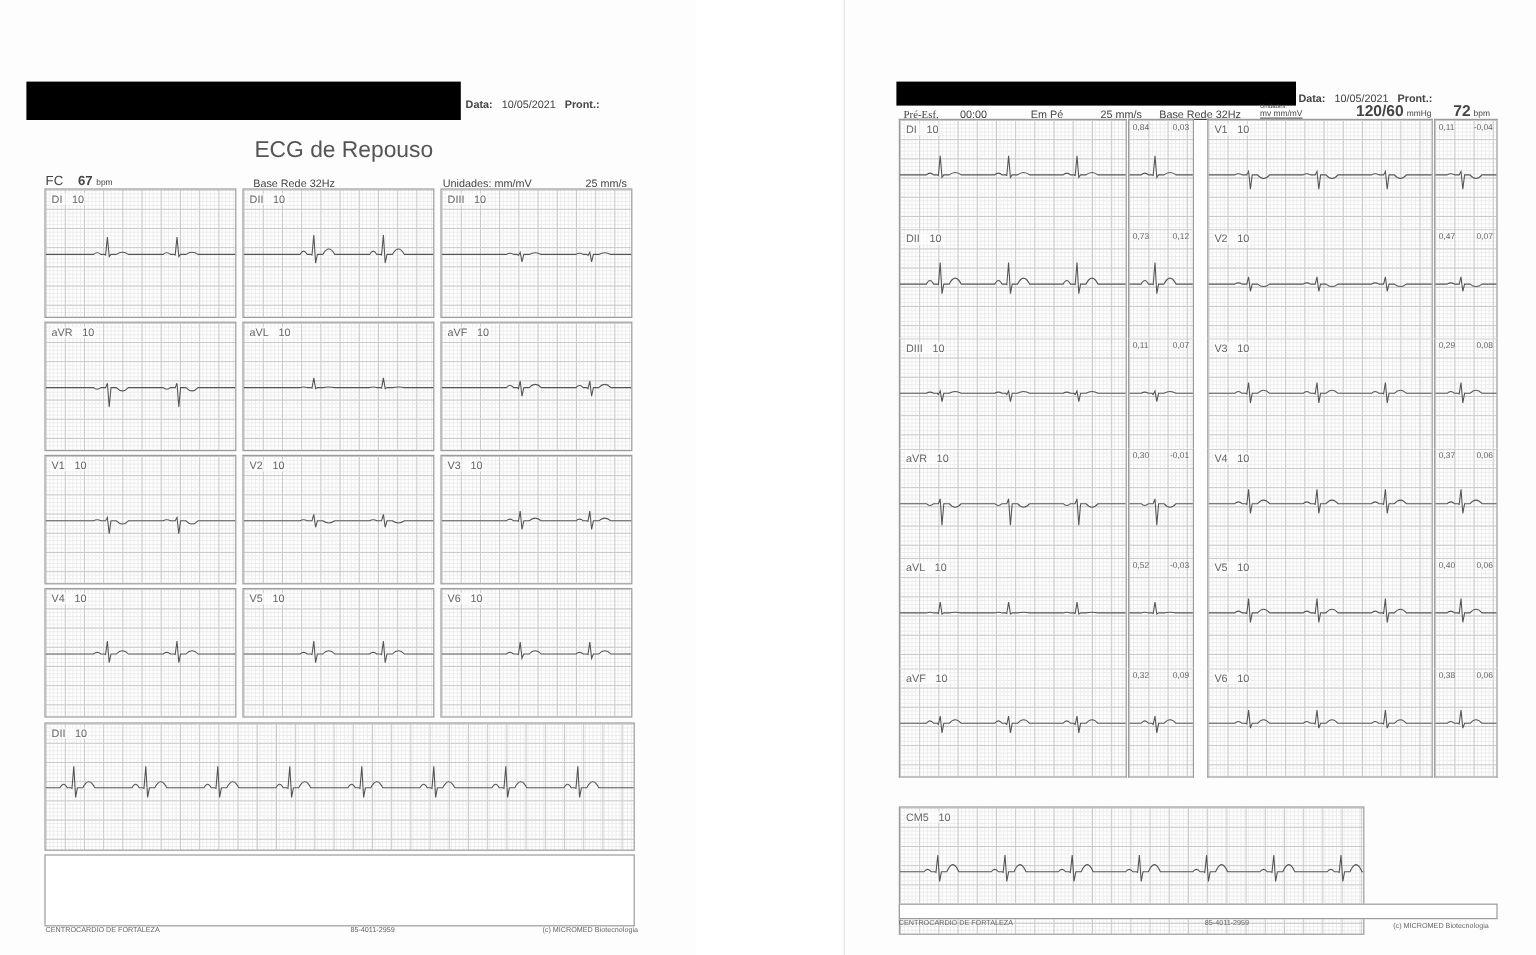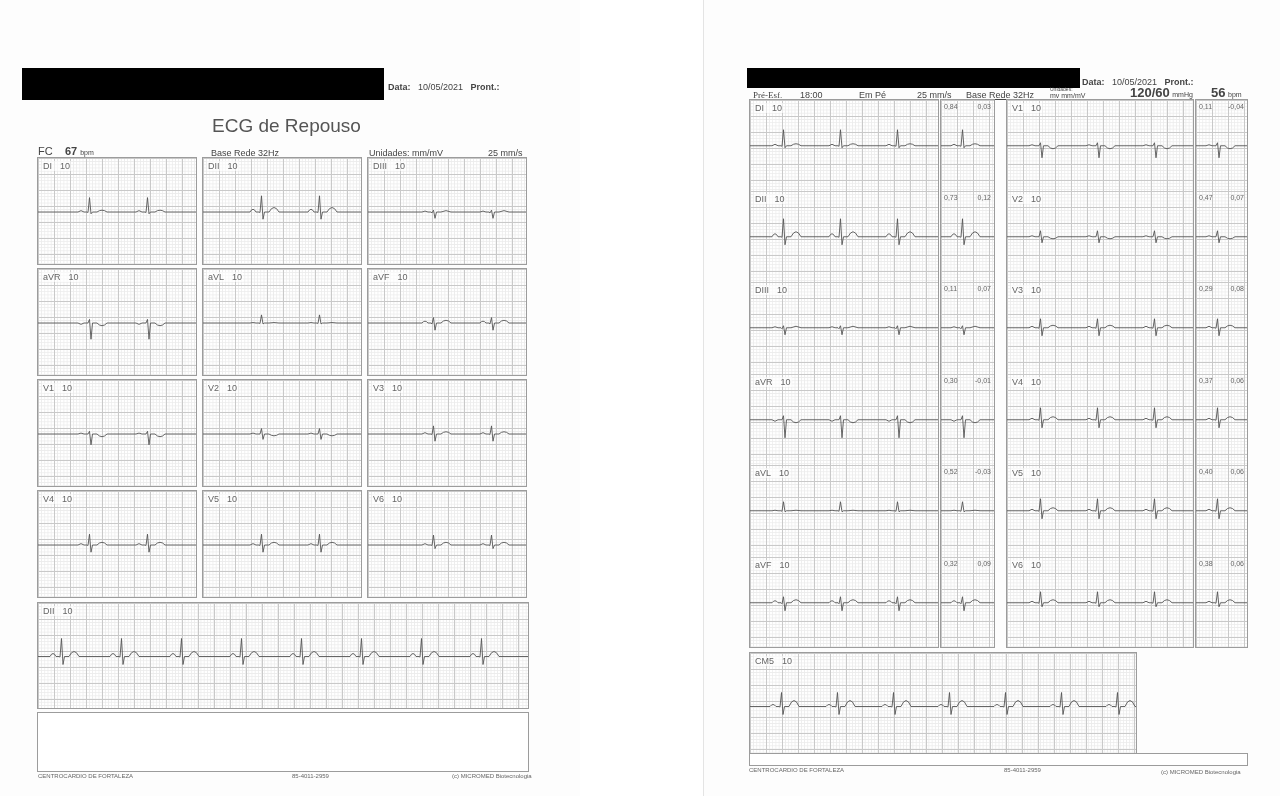--- a/index.html
+++ b/index.html
@@ -157,32 +157,32 @@
 
 <div class="page page-right">
   <div class="redact" style="left:43px;top:68px;width:333px;height:20px;"></div>
   <div class="hdr-text" style="left:378px;top:77px;">
     <b>Data:</b>&nbsp;&nbsp;
     <span>10/05/2021</span>&nbsp;&nbsp;
     <b>Pront.:</b>
   </div>
 
   <div class="hdr-text" style="left:49px;top:90px;text-decoration:underline;font-family:Liberation Serif, serif;">Pré-Esf.</div>
-  <div class="hdr-text" style="left:96px;top:90px;">18:00</div>
+  <div class="hdr-text" style="left:96px;top:90px;">00:00</div>
   <div class="hdr-text" style="left:155px;top:90px;">Em Pé</div>
   <div class="hdr-text" style="left:213px;top:90px;">25 mm/s</div>
   <div class="hdr-text" style="left:262px;top:90px;text-decoration:underline;">Base Rede  32Hz</div>
   <div class="hdr-text" style="left:346px;top:86px;font-size:5px;">Unidades:</div>
   <div class="hdr-text" style="left:346px;top:92px;font-size:7px;text-decoration:underline;">mv  mm/mV</div>
   <div class="hdr-text" style="left:426px;top:85px;">
     <b style="font-size:13px;">120/60</b>
     <span style="font-size:7px">mmHg</span>
   </div>
   <div class="hdr-text" style="left:507px;top:85px;">
-    <b style="font-size:13px;">56</b>
+    <b style="font-size:13px;">72</b>
     <span style="font-size:7px">bpm</span>
   </div>
 
   <div id="right-leads">
       <div class="panel" style="left: 45px; top: 99px; width: 190px; height: 91.5px; border-top: 1px solid rgb(156, 156, 156); border-bottom: none;">
         <div class="lead-label"><b style="font-weight:normal">DI</b><span>10</span></div>
         <svg width="190" height="91.5">
           <path d="M 0 45.75 L 22 45.75 Q 25 42.75 28 45.75 L 31 45.75 L 32 46.25 L 33.5 29.75 L 35 47.75 L 36.5 45.75 L 41 45.75 Q 46 41.75 51 45.75 L 79 45.75 Q 82 42.75 85 45.75 L 88 45.75 L 89 46.25 L 90.5 29.75 L 92 47.75 L 93.5 45.75 L 98 45.75 Q 103 41.75 108 45.75 L 136 45.75 Q 139 42.75 142 45.75 L 145 45.75 L 146 46.25 L 147.5 29.75 L 149 47.75 L 150.5 45.75 L 155 45.75 Q 160 41.75 165 45.75 L 190 45.75" class="trace"></path>
         </svg>
       </div>
@@ -331,21 +331,21 @@
       </div>
       <div class="panel" style="left: 491px; top: 556.5px; width: 53px; height: 91.5px; border-top: none; border-bottom: 1px solid rgb(156, 156, 156);">
         <div class="meas" style="left:3px">0,38</div>
         <div class="meas" style="right:3px">0,06</div>
         <svg width="53" height="91.5">
           <path d="M 0 45.75 L 10 45.75 Q 13 42.75 16 45.75 L 19 45.75 L 20 46.25 L 21.5 34.75 L 23 49.75 L 24.5 45.75 L 29 45.75 Q 34 39.75 39 45.75 L 53 45.75" class="trace"></path>
         </svg>
       </div>
     </div>
 
-  <div class="panel" id="cm5-strip" style="left:45px;top:652px;width:388px;height:107px;">
+  <div class="panel" id="cm5-strip" style="left:45px;top:672px;width:388px;height:107px;">
     <div class="lead-label">
       <b style="font-weight:normal">CM5</b><span>10</span>
     </div>
   <svg width="388" height="107">
         <path d="M 0 53.5 L 20 53.5 Q 23 49.5 26 53.5 L 29 53.5 L 30 54 L 31.5 39.5 L 33 61.5 L 34.5 53.5 L 39 53.5 Q 44 41.5 49 53.5 L 76 53.5 Q 79 49.5 82 53.5 L 85 53.5 L 86 54 L 87.5 39.5 L 89 61.5 L 90.5 53.5 L 95 53.5 Q 100 41.5 105 53.5 L 132 53.5 Q 135 49.5 138 53.5 L 141 53.5 L 142 54 L 143.5 39.5 L 145 61.5 L 146.5 53.5 L 151 53.5 Q 156 41.5 161 53.5 L 188 53.5 Q 191 49.5 194 53.5 L 197 53.5 L 198 54 L 199.5 39.5 L 201 61.5 L 202.5 53.5 L 207 53.5 Q 212 41.5 217 53.5 L 244 53.5 Q 247 49.5 250 53.5 L 253 53.5 L 254 54 L 255.5 39.5 L 257 61.5 L 258.5 53.5 L 263 53.5 Q 268 41.5 273 53.5 L 300 53.5 Q 303 49.5 306 53.5 L 309 53.5 L 310 54 L 311.5 39.5 L 313 61.5 L 314.5 53.5 L 319 53.5 Q 324 41.5 329 53.5 L 356 53.5 Q 359 49.5 362 53.5 L 365 53.5 L 366 54 L 367.5 39.5 L 369 61.5 L 370.5 53.5 L 375 53.5 Q 380 41.5 385 53.5 L 388 53.5" class="trace"></path>
       </svg>
     </div>
   <div class="blank-box" style="left:45px;top:753px;width:499px;height:13px;"></div>
 
   <div class="footer" style="left:45px;top:767px;">CENTROCARDIO DE FORTALEZA</div>

